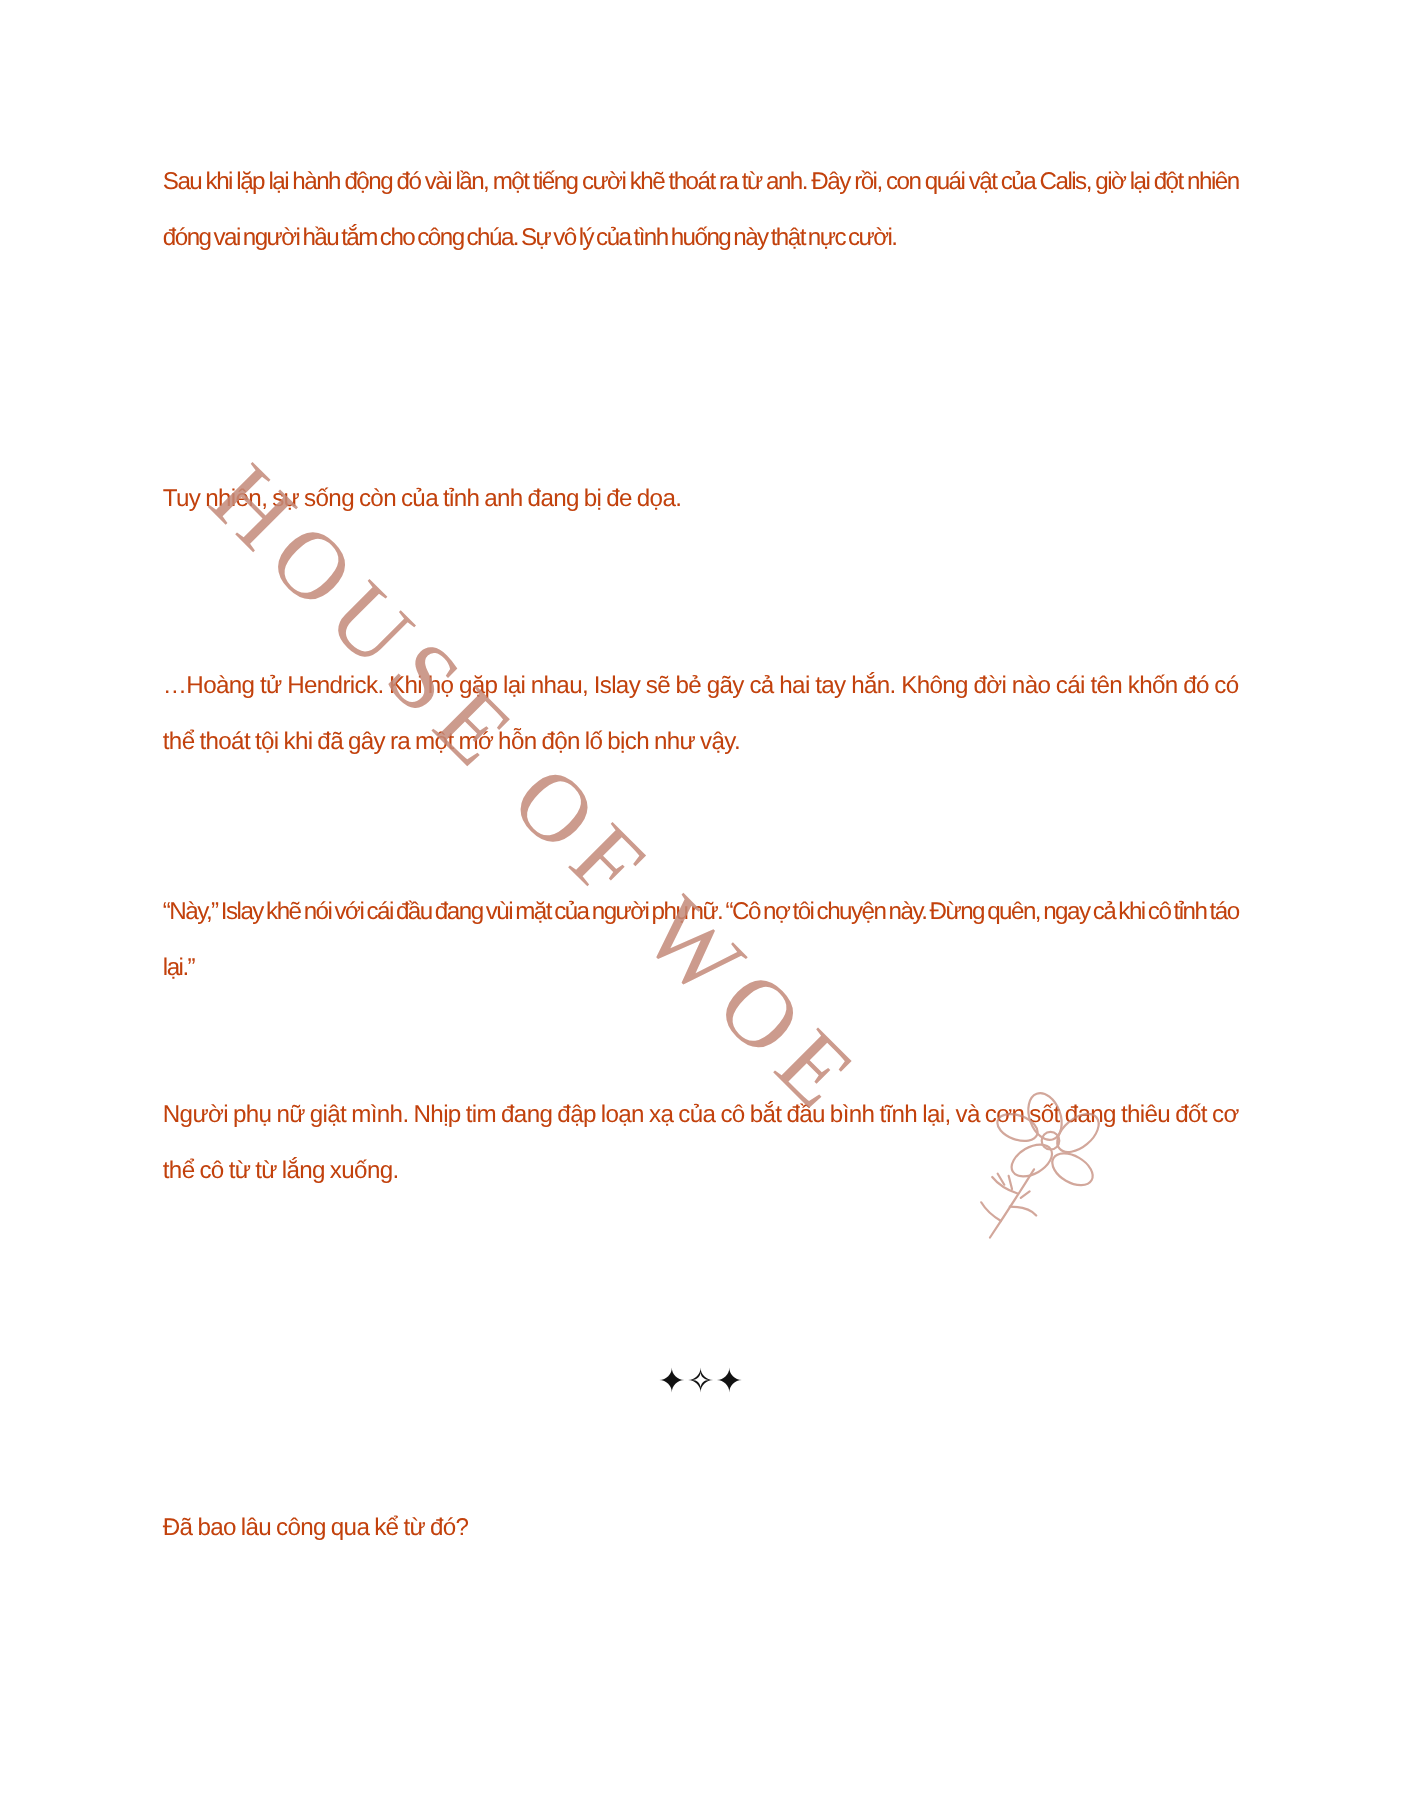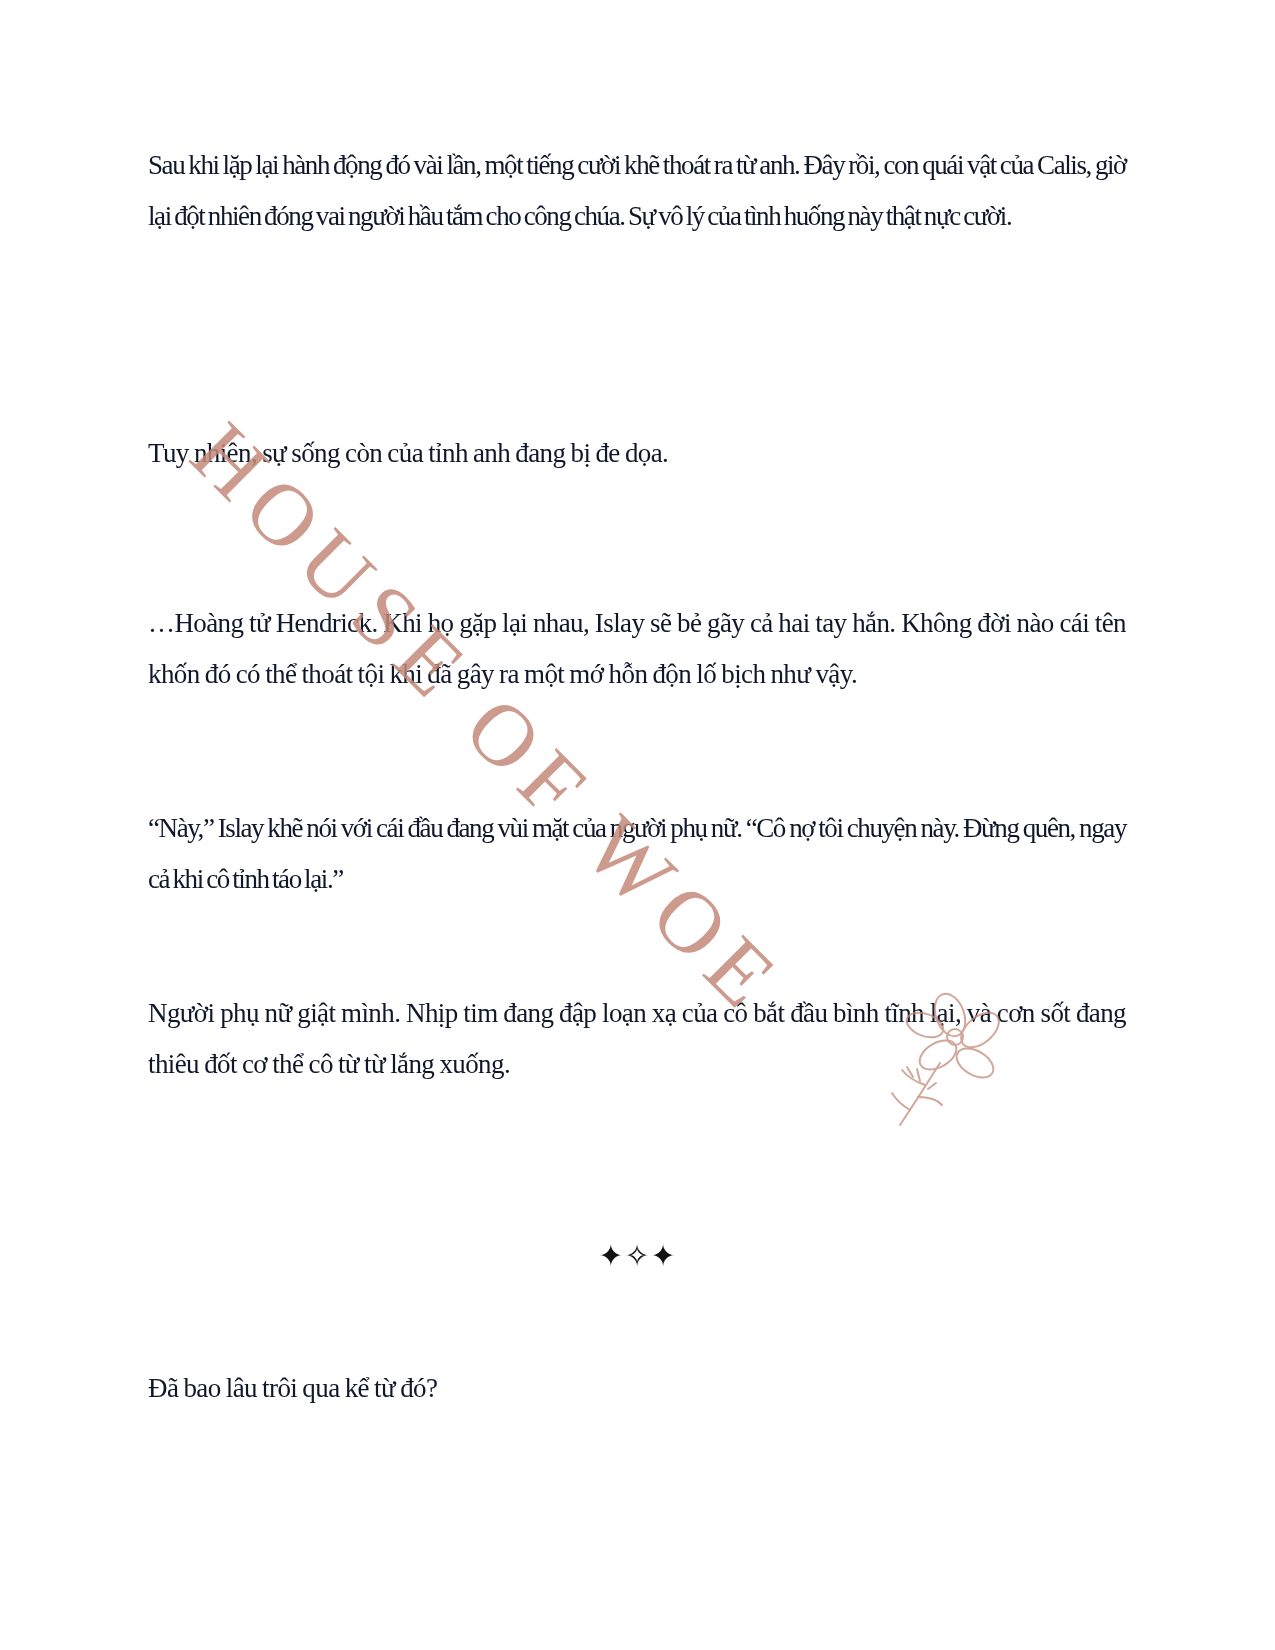--- a/index.html
+++ b/index.html
@@ -18,24 +18,24 @@
       left: 0; top: 0;
       width: 1275px;
       height: 1650px;
       background: #ffffff;
     }
     .para {
       position: absolute;
       left: 148px;
       width: 978px;
       margin: 0;
-      font-family: Liberation Serif, serif;
-      font-size: 27px;
+      font-family: Liberation Sans, sans-serif;
+      font-size: 22px;
       line-height: 50.5px;
-      color: #0f172a;
+      color: #c2410c;
       text-align: justify;
       letter-spacing: -0.6px;
       word-spacing: -1px;
     }
     .para.condensed {
       letter-spacing: -1.4px;
       word-spacing: -2px;
     }
     .separator {
       position: absolute;
@@ -85,21 +85,21 @@
   <p class="para" style="top:428px;">Tuy nhiên, sự sống còn của tỉnh anh đang bị đe dọa.</p>
 
   <p class="para" style="top:598px;">…Hoàng tử Hendrick. Khi họ gặp lại nhau, Islay sẽ bẻ gãy cả hai tay hắn. Không đời nào cái tên khốn đó có thể thoát tội khi đã gây ra một mớ hỗn độn lố bịch như vậy.</p>
 
   <p class="para condensed" style="top:803px;">“Này,” Islay khẽ nói với cái đầu đang vùi mặt của người phụ nữ. “Cô nợ tôi chuyện này. Đừng quên, ngay cả khi cô tỉnh táo lại.”</p>
 
   <p class="para" style="top:988px;">Người phụ nữ giật mình. Nhịp tim đang đập loạn xạ của cô bắt đầu bình tĩnh lại, và cơn sốt đang thiêu đốt cơ thể cô từ từ lắng xuống.</p>
 
   <div class="separator">✦✧✦</div>
 
-  <p class="para" style="top:1363px;">Đã bao lâu trôi qua kể từ đó?</p>
+  <p class="para" style="top:1363px;">Đã bao lâu công qua kể từ đó?</p>
 
   <div class="watermark" style="left:238px; top:408px;">HOUSE OF WOE</div>
 
   <svg class="watermark-flower" viewBox="0 0 150 150">
     <g fill="none" stroke="#c48a7a" stroke-width="2" stroke-linecap="round">
       <ellipse cx="70" cy="30" rx="14" ry="22" transform="rotate(-20 70 30)"></ellipse>
       <ellipse cx="100" cy="45" rx="13" ry="22" transform="rotate(50 100 45)"></ellipse>
       <ellipse cx="95" cy="78" rx="12" ry="20" transform="rotate(120 95 78)"></ellipse>
       <ellipse cx="58" cy="70" rx="12" ry="20" transform="rotate(-120 58 70)"></ellipse>
       <ellipse cx="45" cy="40" rx="11" ry="19" transform="rotate(-70 45 40)"></ellipse>

